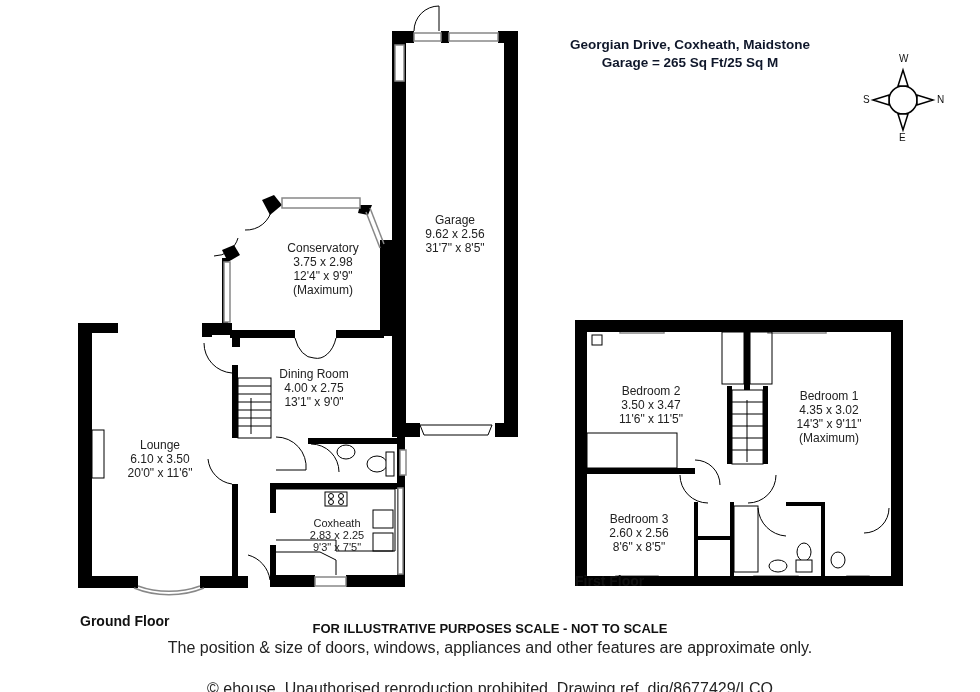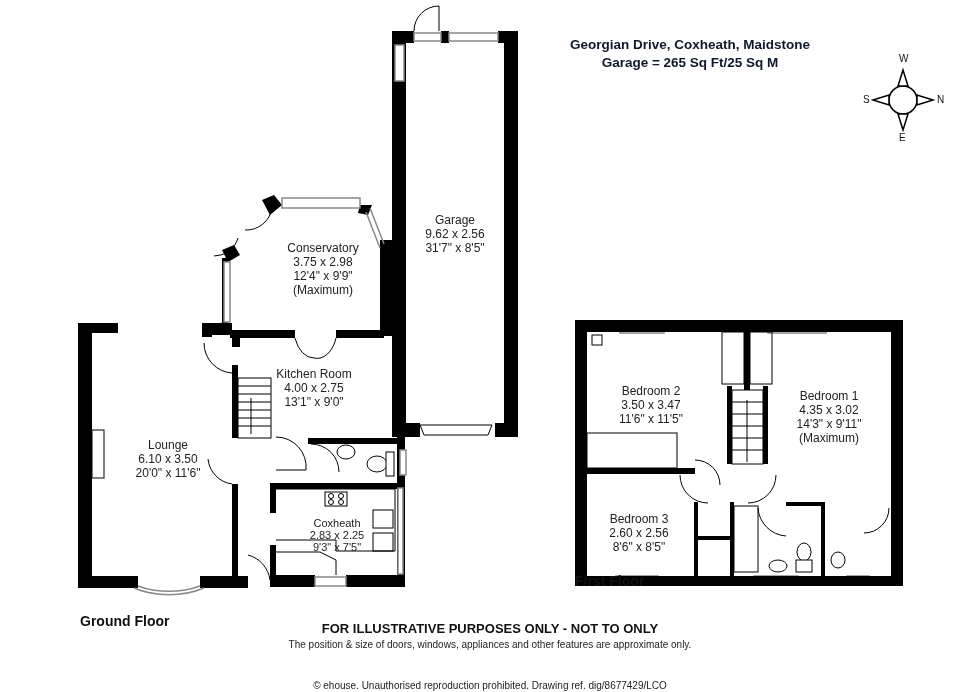--- a/index.html
+++ b/index.html
@@ -2,21 +2,21 @@
 <html><head>
 <meta charset="utf-8">
 <style>
   html, body { margin:0; padding:0; background:#ffffff; }
   body { width:980px; height:692px; position:relative; overflow:hidden; font-family:"Liberation Sans", sans-serif; color:#111; }
   #plan { position:absolute; left:0; top:0; width:980px; height:692px; }
   .hdr { position:absolute; left:520px; top:36px; width:340px; text-align:center; font-weight:bold; font-size:13.5px; line-height:18px; color:#0f172a; }
   .hdr div { white-space:nowrap; }
   .room { position:absolute; text-align:center; font-size:12px; line-height:14px; color:#222; white-space:nowrap; transform:translateX(-50%); }
   .floor-label { position:absolute; font-weight:bold; font-size:14px; color:#111; }
-  .footer { position:absolute; left:0; width:980px; text-align:center; font-size:10px; color:#222; }
+  .footer { position:absolute; left:0; width:980px; text-align:center; font-size:16px; color:#222; }
   .footer.bold { font-weight:bold; font-size:13px; color:#111; }
   .compass-letter { position:absolute; font-size:10px; color:#111; }
 </style>
 </head>
 <body>
 
 <svg id="plan" viewBox="0 0 980 692" xmlns="http://www.w3.org/2000/svg">
   <defs>
     <marker id="m" markerWidth="1" markerHeight="1"></marker>
   </defs>
@@ -193,25 +193,25 @@
   <div>3.75 x 2.98</div>
   <div>12'4" x 9'9"</div>
   <div>(Maximum)</div>
 </div>
 <div class="room" style="left:455px;top:213px;">
   <div>Garage</div>
   <div>9.62 x 2.56</div>
   <div>31'7" x 8'5"</div>
 </div>
 <div class="room" style="left:314px;top:367px;">
-  <div>Kitchen Room</div>
+  <div>Dining Room</div>
   <div>4.00 x 2.75</div>
   <div>13'1" x 9'0"</div>
 </div>
-<div class="room" style="left:160px;top:438px;margin-left:8px;">
+<div class="room" style="left:160px;top:438px;">
   <div>Lounge</div>
   <div>6.10 x 3.50</div>
   <div>20'0" x 11'6"</div>
 </div>
 <div class="room" style="left:337px;top:517px;font-size:11px;line-height:12px;">
   <div>Coxheath</div>
   <div>2.83 x 2.25</div>
   <div>9'3" x 7'5"</div>
 </div>
 
@@ -228,15 +228,15 @@
 </div>
 <div class="room" style="left:639px;top:512px;">
   <div>Bedroom 3</div>
   <div>2.60 x 2.56</div>
   <div>8'6" x 8'5"</div>
 </div>
 
 <div class="floor-label" style="left:80px;top:613px;">Ground Floor</div>
 <div class="floor-label" style="left:575px;top:573px;">First Floor</div>
 
-<div class="footer bold" style="top:621px;">FOR ILLUSTRATIVE PURPOSES ONLY - NOT TO ONLY</div>
+<div class="footer bold" style="top:621px;">FOR ILLUSTRATIVE PURPOSES SCALE - NOT TO SCALE</div>
 <div class="footer" style="top:639px;">The position &amp; size of doors, windows, appliances and other features are approximate only.</div>
 <div class="footer" style="top:656px;margin-top:24px;">© ehouse. Unauthorised reproduction prohibited. Drawing ref. dig/8677429/LCO</div>
 
 </body></html>

